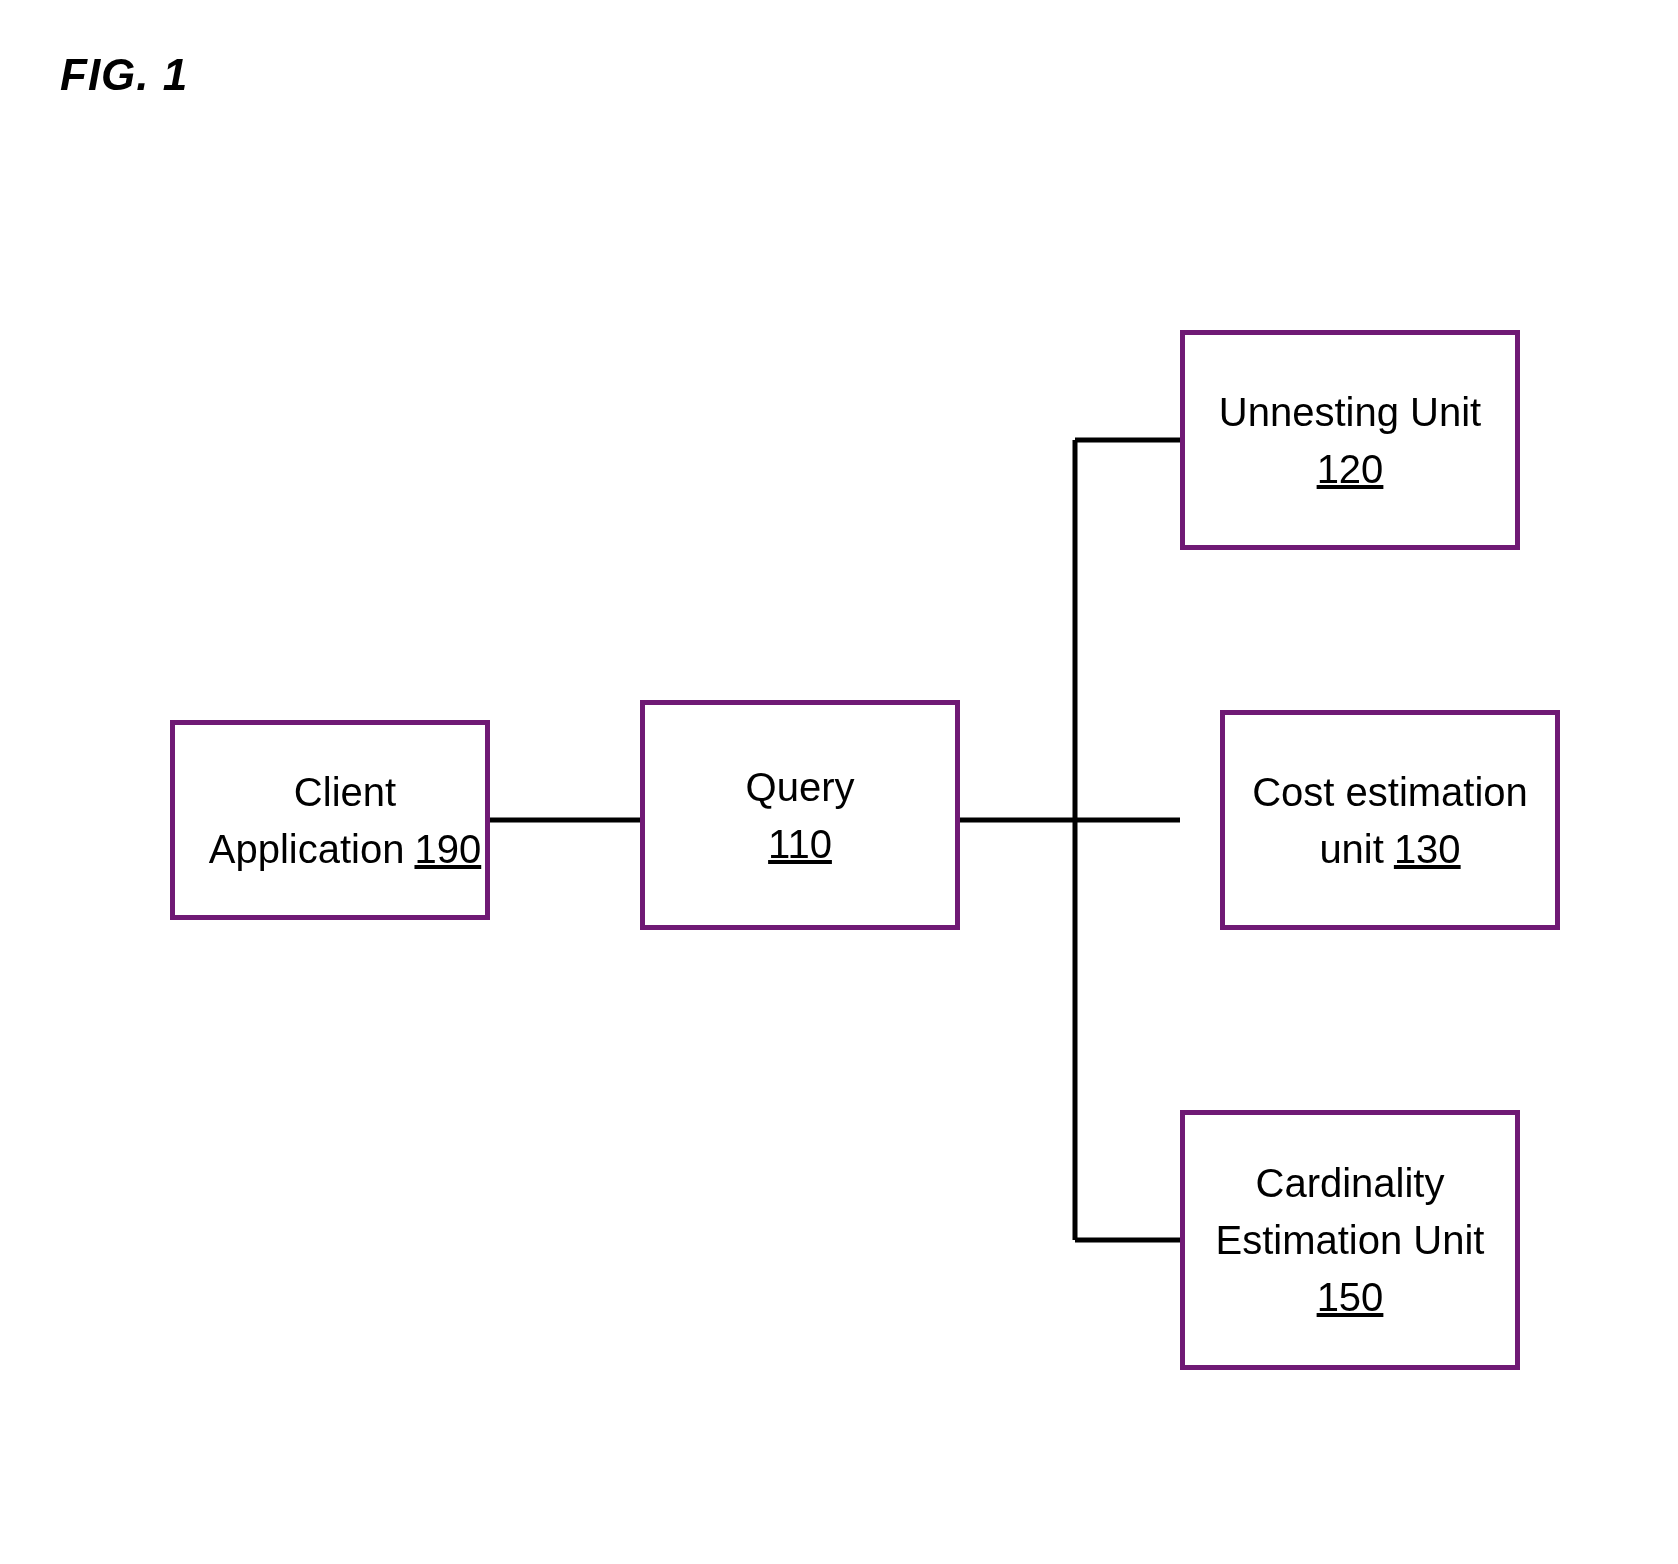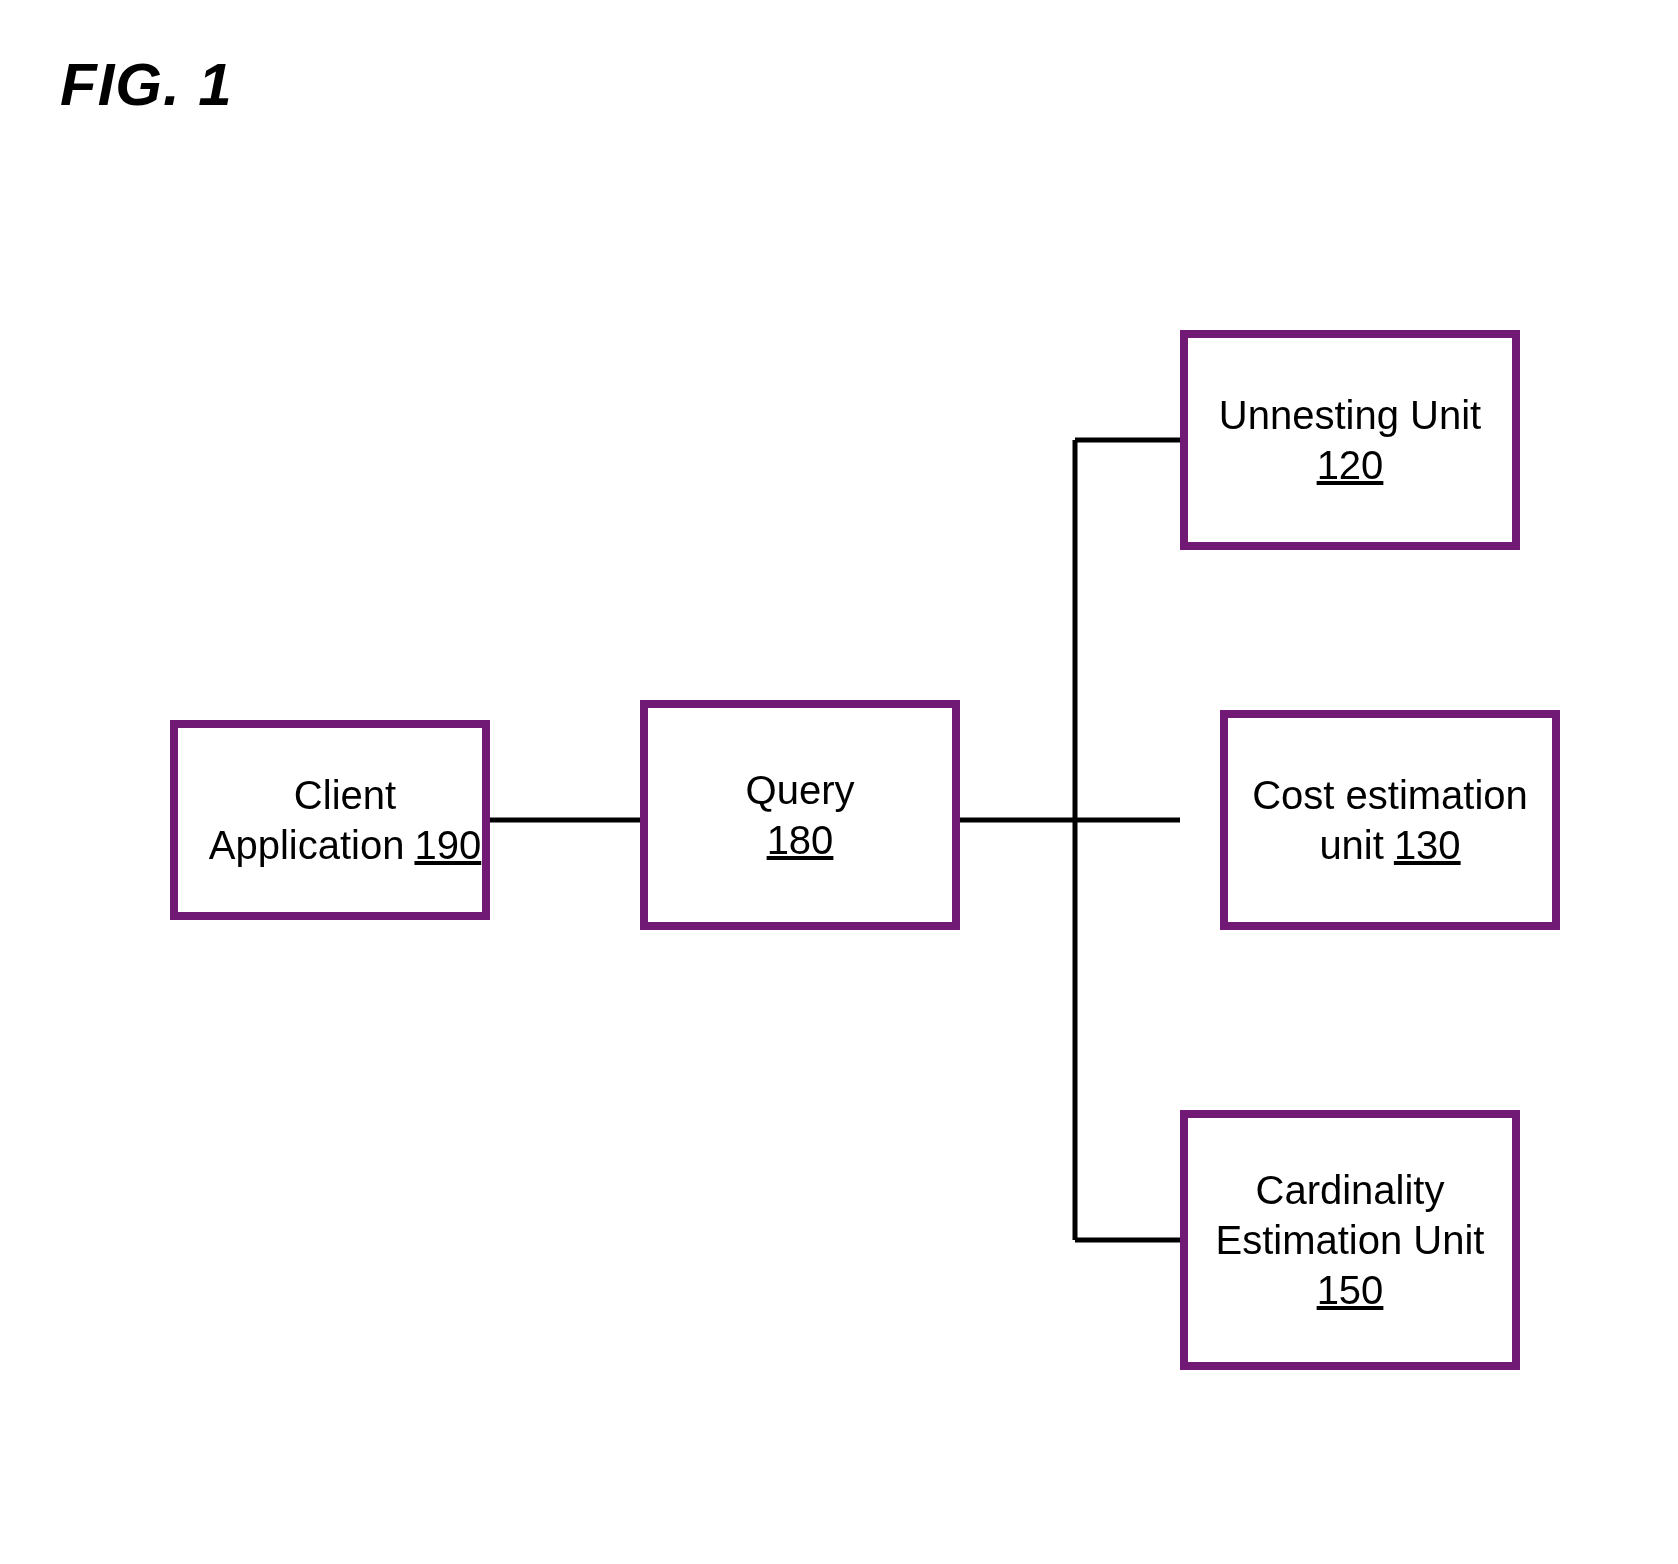--- a/index.html
+++ b/index.html
@@ -8,37 +8,38 @@
     background: #fff;
     width: 1678px;
     height: 1564px;
     font-family: Arial, Helvetica, sans-serif;
     color: #000;
   }
   .figure-title {
     position: absolute;
     left: 60px;
     top: 50px;
-    font-size: 60px;
+    font-size: 44px;
     font-weight: 900;
     font-style: italic;
     letter-spacing: 1px;
   }
   .box {
     position: absolute;
-    border: 8px solid #701a75;
+    border: 5px solid #701a75;
     box-sizing: border-box;
     display: flex;
     flex-direction: column;
     align-items: center;
     justify-content: center;
     text-align: center;
     font-size: 40px;
     line-height: 1.25;
     padding: 10px;
+    gap: 7px;
   }
   .box .label-line {
     display: block;
   }
   .box .ref {
     text-decoration: underline;
   }
   .box .label-with-ref .ref {
     margin-left: 0.25em;
     margin-top: 36px;
@@ -63,21 +64,21 @@
 
 <div class="box" style="left:170px; top:720px; width:320px; height:200px;padding-left:40px;">
   <span class="label-line">Client</span>
   <span class="label-line label-with-ref">
     <span>Application</span><span class="ref">190</span>
   </span>
 </div>
 
 <div class="box" style="left:640px; top:700px; width:320px; height:230px;">
   <span class="label-line">Query</span>
-  <span class="label-line ref">180</span>
+  <span class="label-line ref">110</span>
 </div>
 
 <div class="box" style="left:1180px; top:330px; width:340px; height:220px;">
   <span class="label-line">Unnesting Unit</span>
   <span class="label-line ref">120</span>
 </div>
 
 <div class="box" style="left:1220px; top:710px; width:340px; height:220px;">
   <span class="label-line">Cost estimation</span>
   <span class="label-line label-with-ref">

